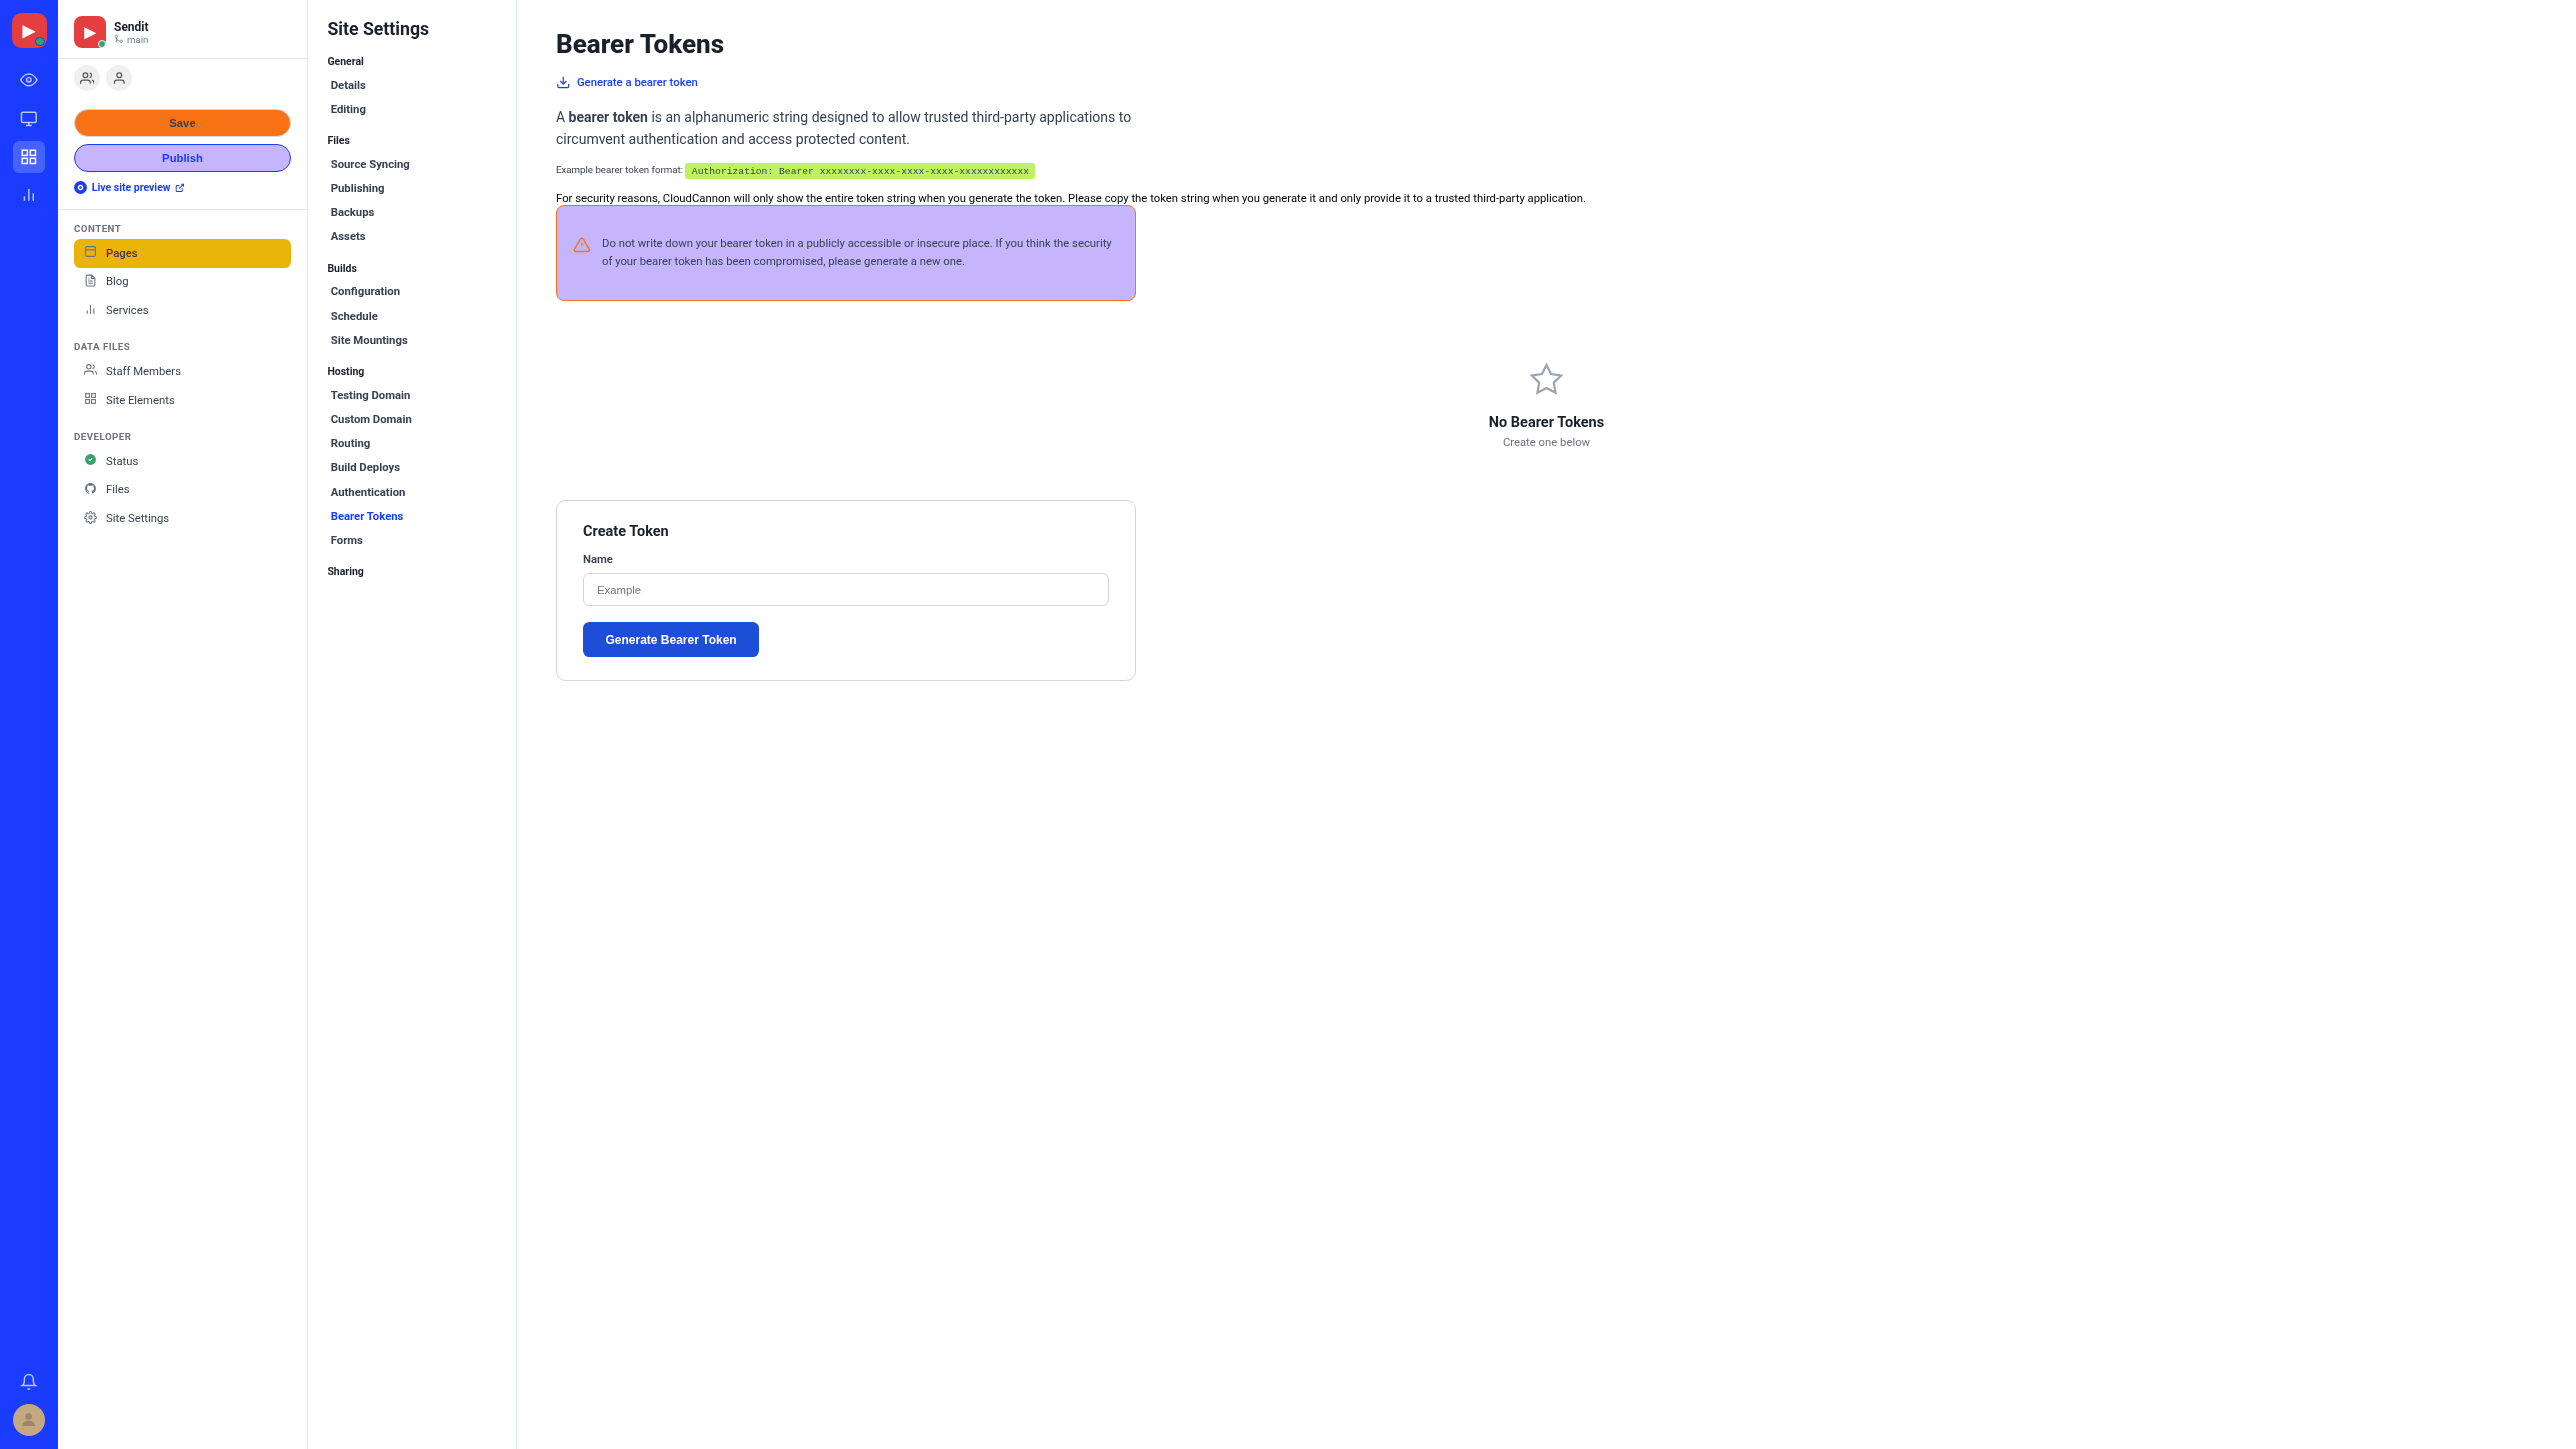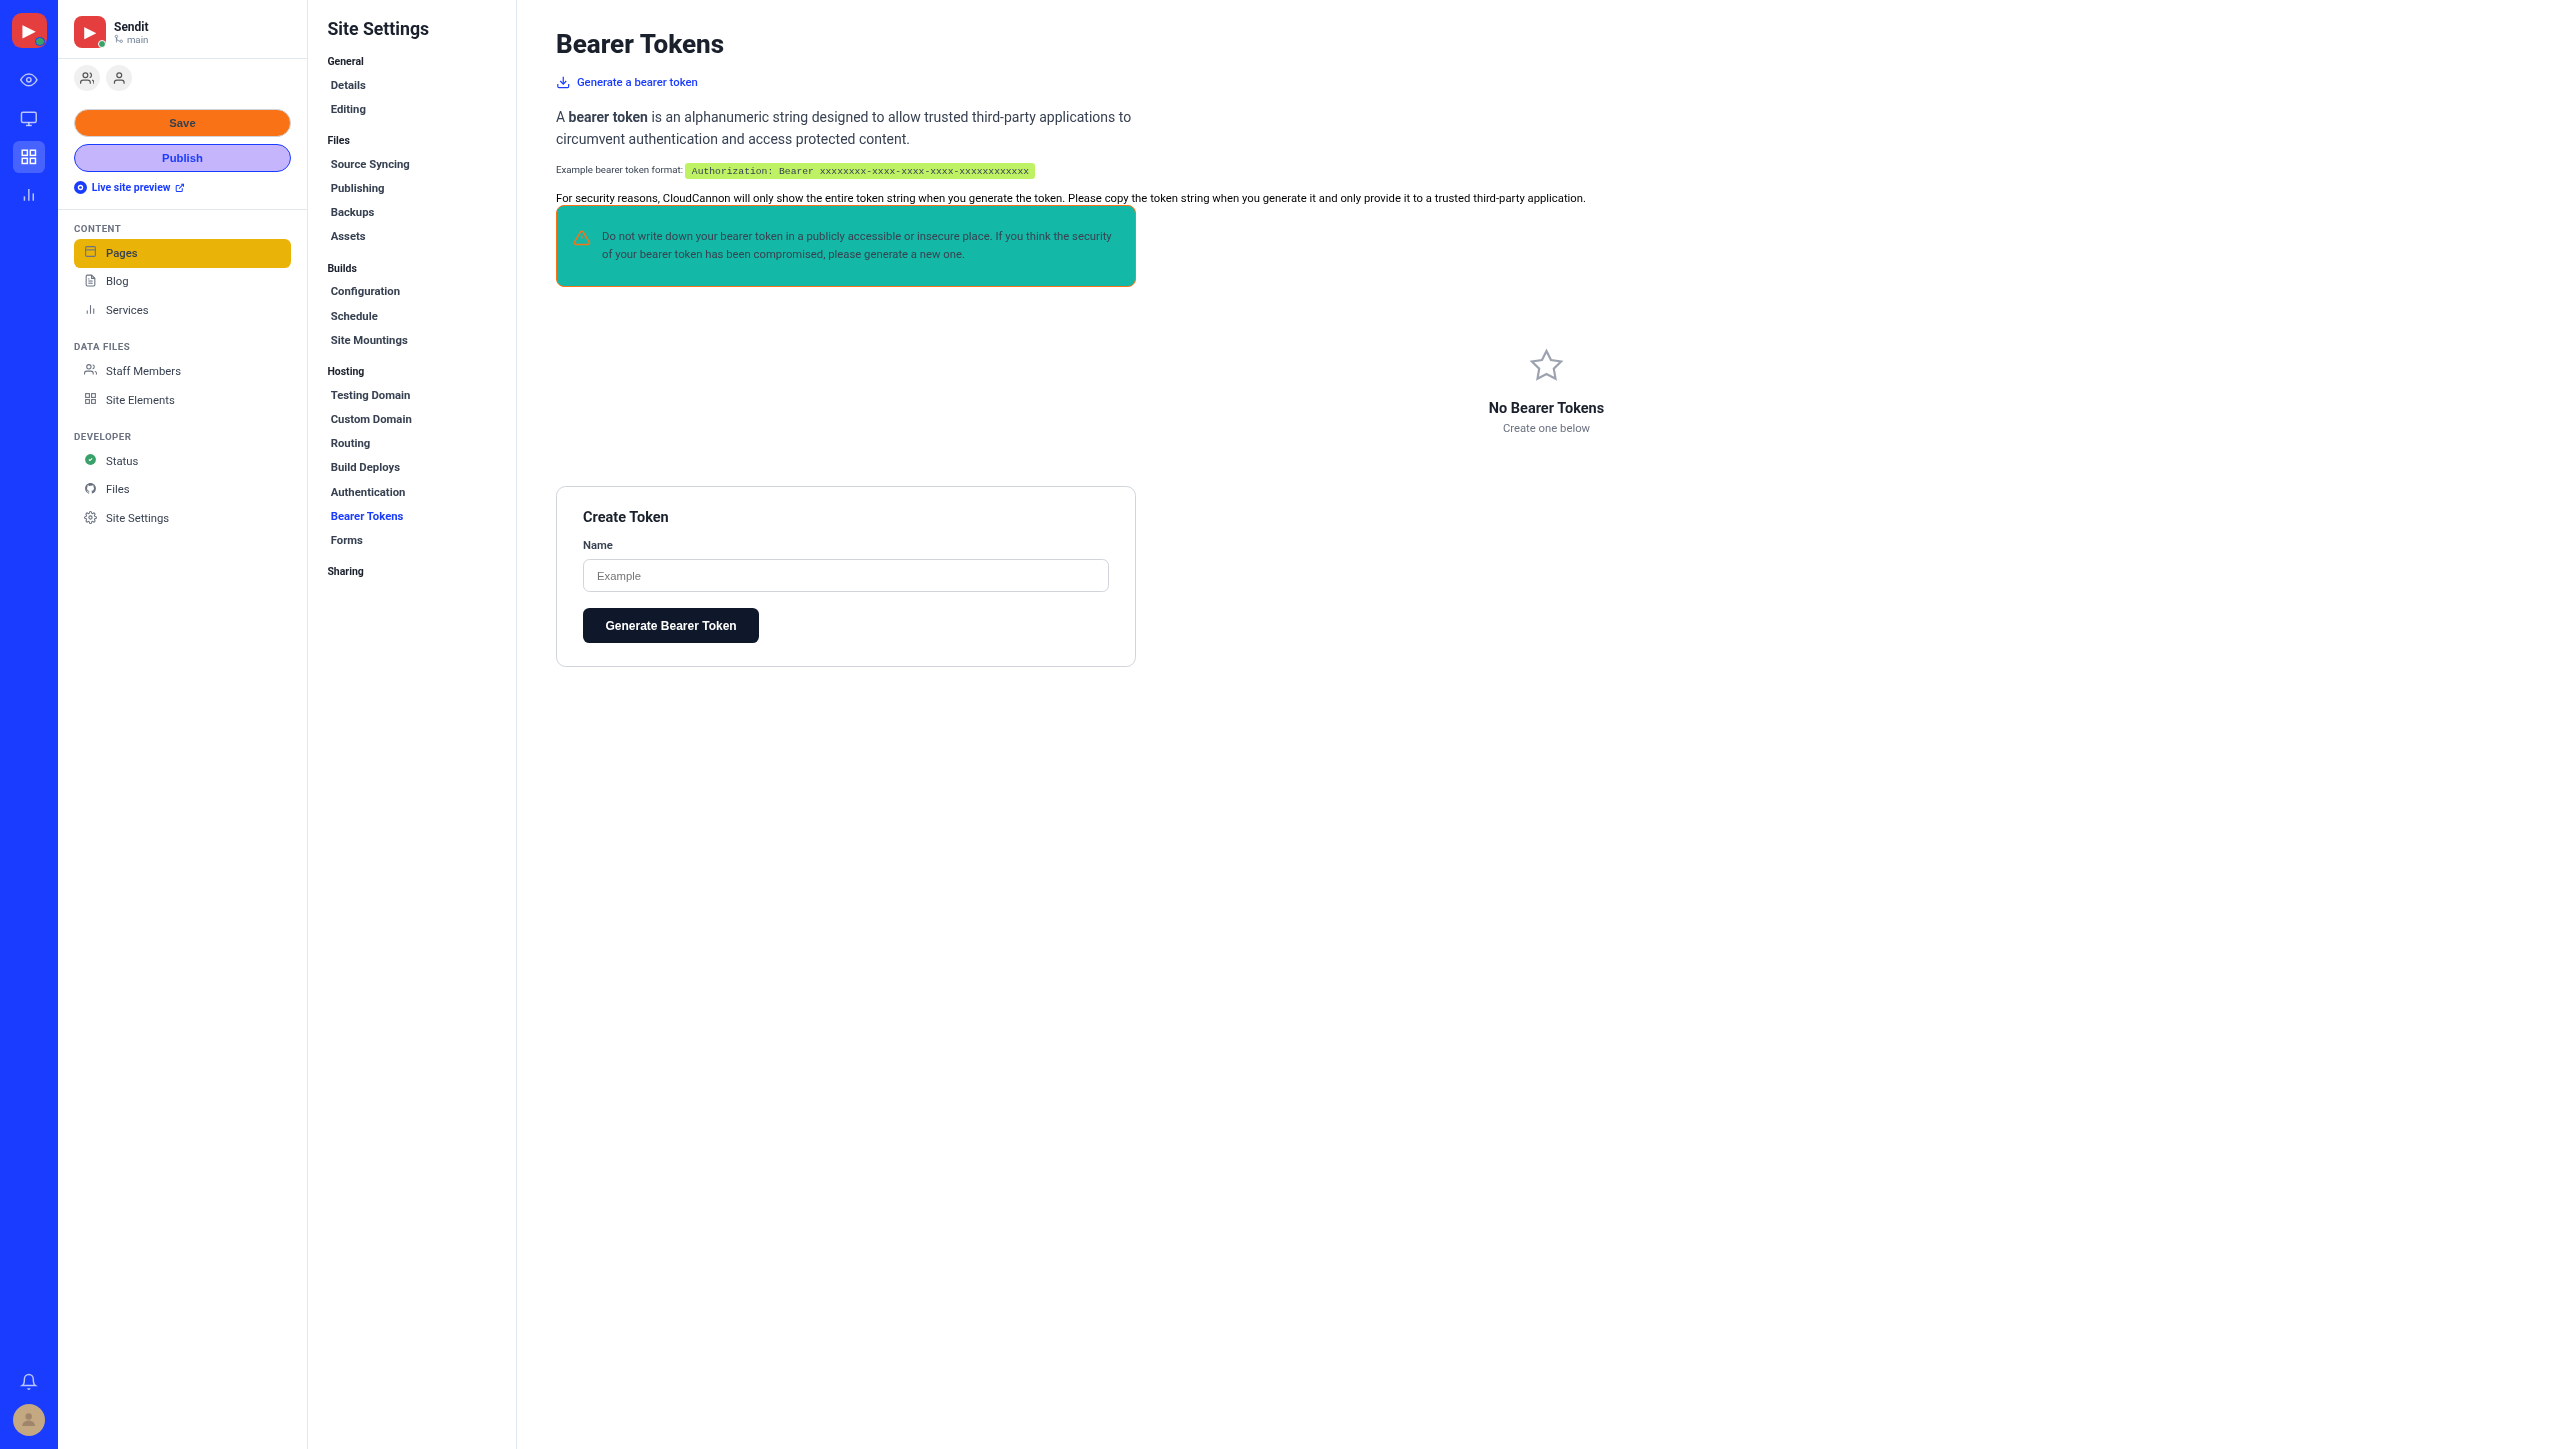--- a/index.html
+++ b/index.html
@@ -162,27 +162,27 @@
       border-radius: 3.2px;
       padding: 2.4px 6.4px;
       font-family: 'Courier New', monospace;
       font-size: 9.7px;
       color: #374151;
     }
 
     .warning-box {
       border: 1.2px solid #f97316;
       border-radius: 8px;
-      padding: 22px 16px;
+      padding: 29px 16px;
       display: flex;
       align-items: flex-start;
       gap: 11.3px;
       margin-bottom: 29px;
       max-width: 580px;
-      background: #14b8a6;
+      background: #c4b5fd;
     }
     .warning-icon { font-size: 16px; color: #f97316; flex-shrink: 0; margin-top: 0.8px; }
     .warning-text { font-size: 11.3px; color: #374151; line-height: 1.6; }
 
     .empty-state { text-align: center; padding: 32px 16px; margin-bottom: 19.3px; }
     .star-icon { font-size: 29px; color: #9ca3af; margin-bottom: 9.7px; }
     .empty-title { font-size: 14.5px; font-weight: 700; color: #1a202c; margin-bottom: 4.8px; }
     .empty-subtitle { font-size: 11.3px; color: #6b7280; }
 
     .create-token-card {
@@ -193,21 +193,21 @@
     }
     .create-token-title { font-size: 14.5px; font-weight: 700; color: #1a202c; margin-bottom: 13px; }
     .form-label { font-size: 11.3px; font-weight: 600; color: #374151; margin-bottom: 6.4px; }
     .form-input {
       width: 100%; padding: 9.7px 13px;
       border: 0.8px solid #d1d5db; border-radius: 6.4px;
       font-size: 11.3px; color: #9ca3af;
       outline: none; margin-bottom: 16px;
     }
     .btn-generate {
-      background: #0f172a; color: #fff;
+      background: #1d4ed8; color: #fff;
       border: none; border-radius: 6.4px;
       padding: 10.5px 22.5px; font-size: 12px; font-weight: 700;
       cursor: pointer;
     }
   </style>
 </head>
 <body>
 
 <div class="icon-sidebar">
   <div class="app-icon">

